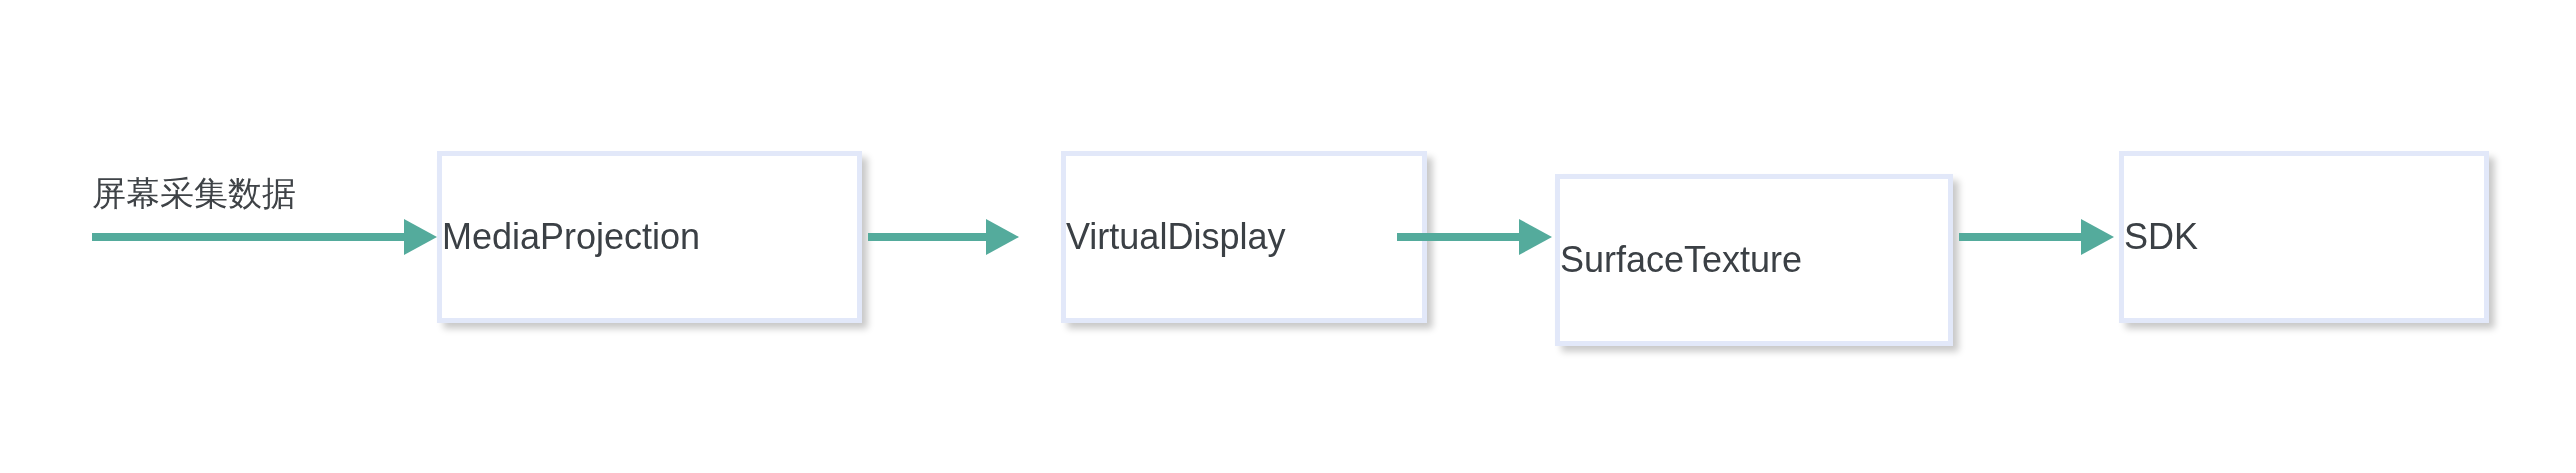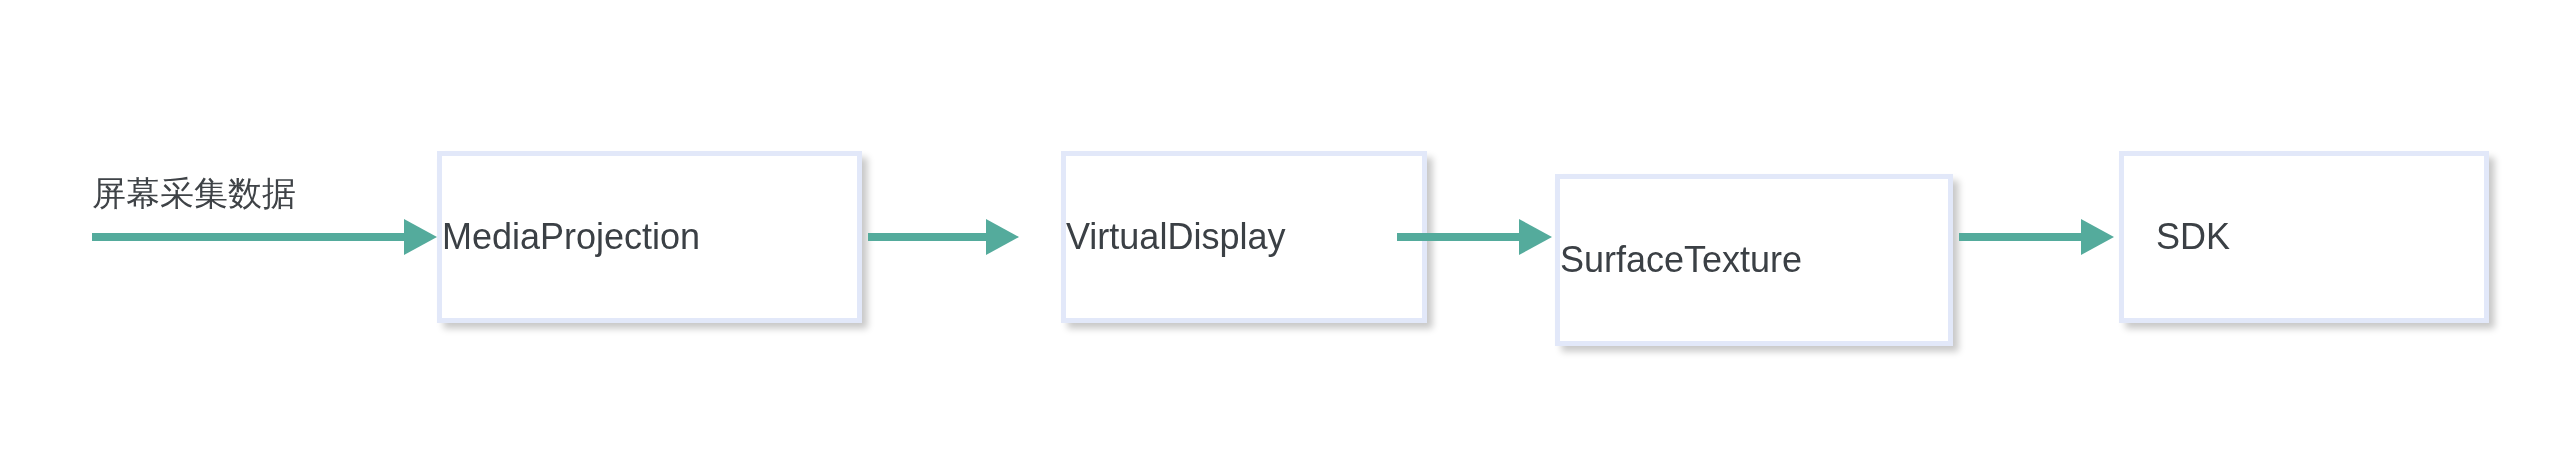--- a/index.html
+++ b/index.html
@@ -39,21 +39,21 @@
     justify-content: flex-start;
   }
   .node-label {
     font-size: 36px;
     color: #3b4045;
     white-space: nowrap;
   }
   .node-1 { left: 437px;  width: 425px; }
   .node-2 { left: 1025px; width: 366px; margin-left: 36px; }
   .node-3 { left: 1555px; width: 398px; margin-top: 23px; }
-  .node-4 { left: 2119px; width: 370px; padding-left: 32px; }
+  .node-4 { left: 2119px; width: 370px; }
 
   .arrow {
     position: absolute;
     top: 219px;
     height: 36px;
     display: flex;
     align-items: center;
   }
   .arrow .shaft {
     flex: 1;

